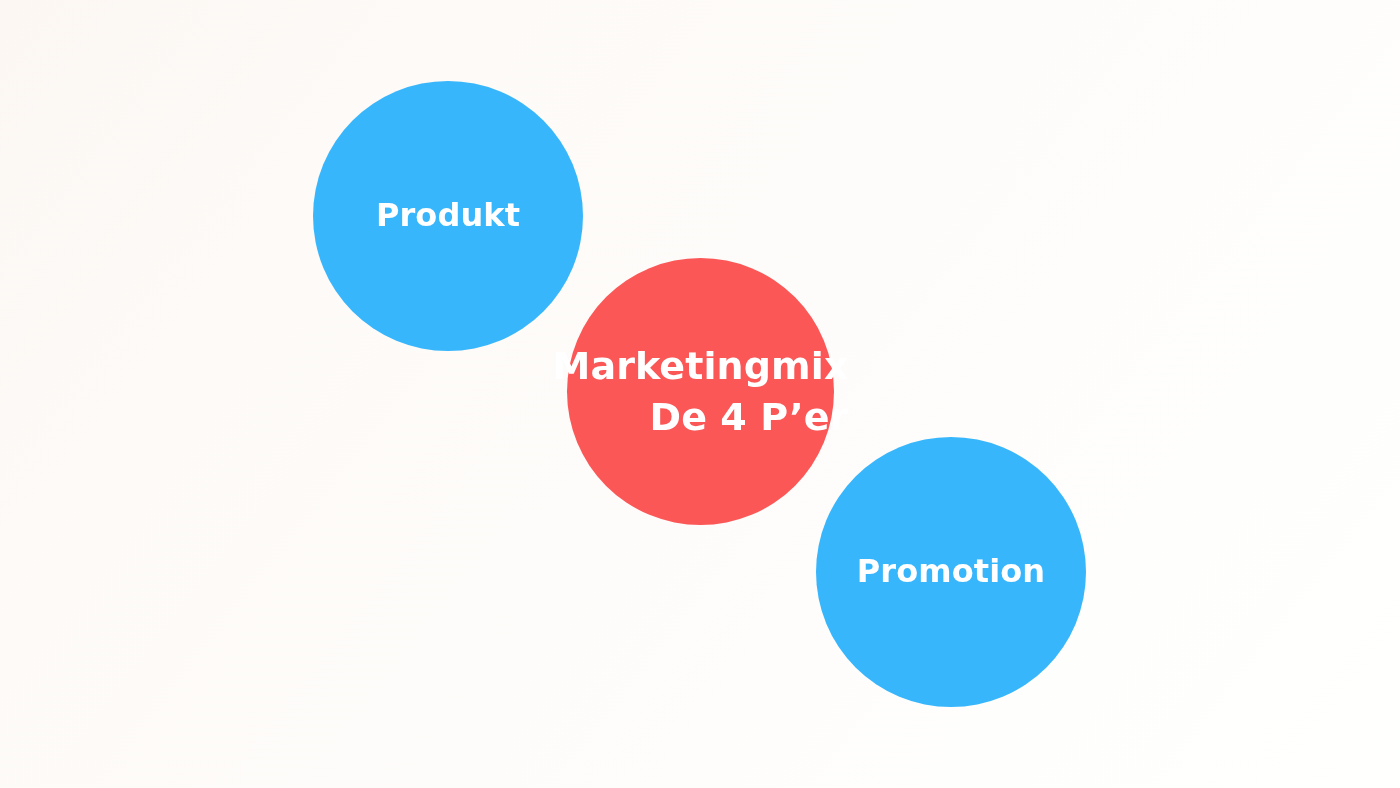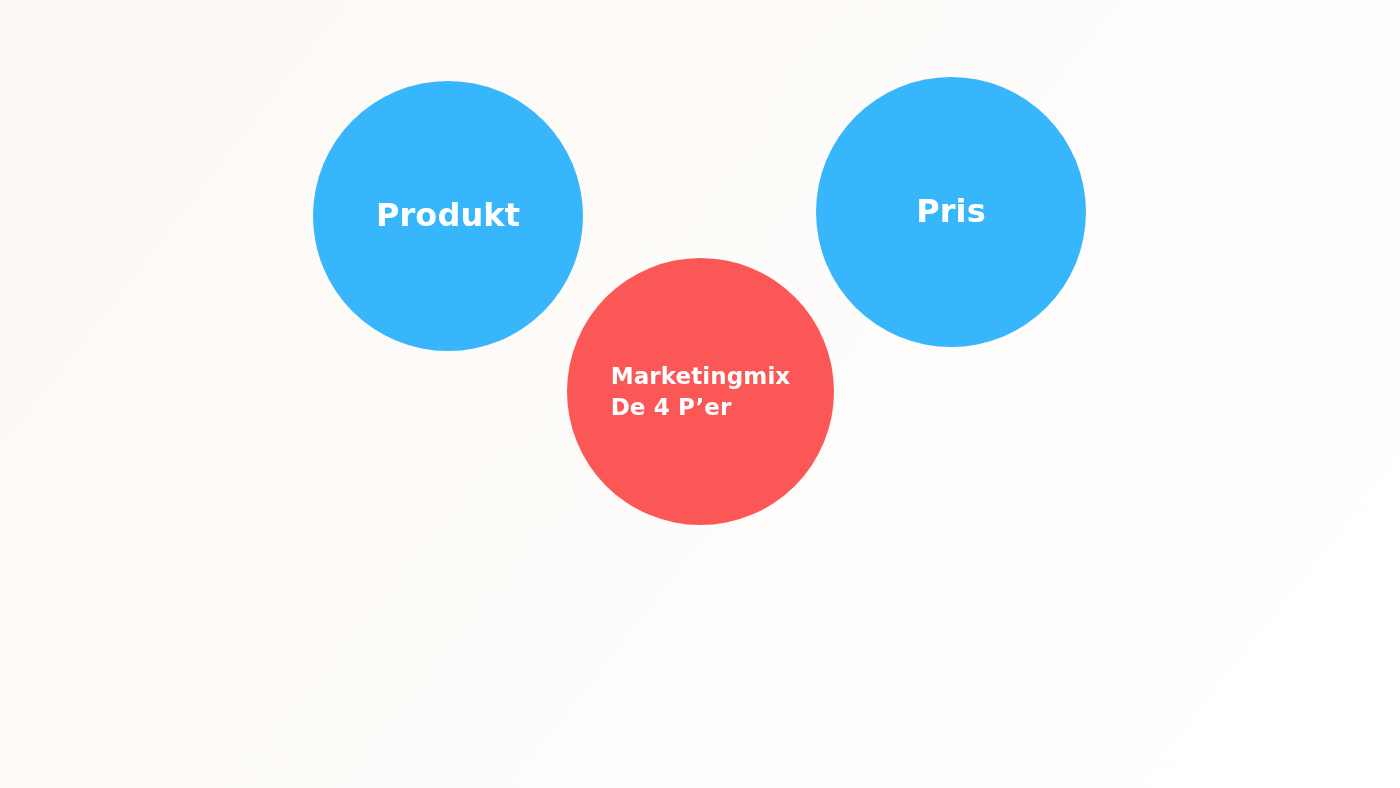--- a/index.html
+++ b/index.html
@@ -27,21 +27,21 @@
     overflow: hidden;
   }
 
   
   .node {
     position: absolute;
     border-radius: 50%;
     display: flex;
     align-items: center;
     justify-content: center;
-    text-align: left;
+    text-align: right;
     box-sizing: border-box;
   }
 
   .node-label {
     color: #FFFFFF;
     font-weight: 700;
     letter-spacing: 0.1px;
     line-height: 1.18;
     user-select: none;
     white-space: pre-line;
@@ -73,37 +73,37 @@
   
   .node.hub {
     width: 267px;
     height: 267px;
     left: 567px;
     top: 258px;
     background-color: #FB5757;
     z-index: 2;
   }
   .node.hub .node-label {
-    font-size: 23px;
+    font-size: 38px;
     line-height: 1.33;
   }
 </style>
 </head>
 <body>
 
 <div id="diagram-canvas">
 
   <div class="node satellite" id="node-produkt">
     <span class="node-label">Produkt</span>
   </div>
 
-  <div class="node satellite" id="node-pris">
-    <span class="node-label">Pris</span>
-  </div>
 
 
+  <div class="node satellite" id="node-promotion">
+    <span class="node-label">Promotion</span>
+  </div>
 
   <div class="node hub" id="node-marketingmix">
     <span class="node-label">Marketingmix
 De 4 P’er</span>
   </div>
 
 </div>
 
 </body></html>

